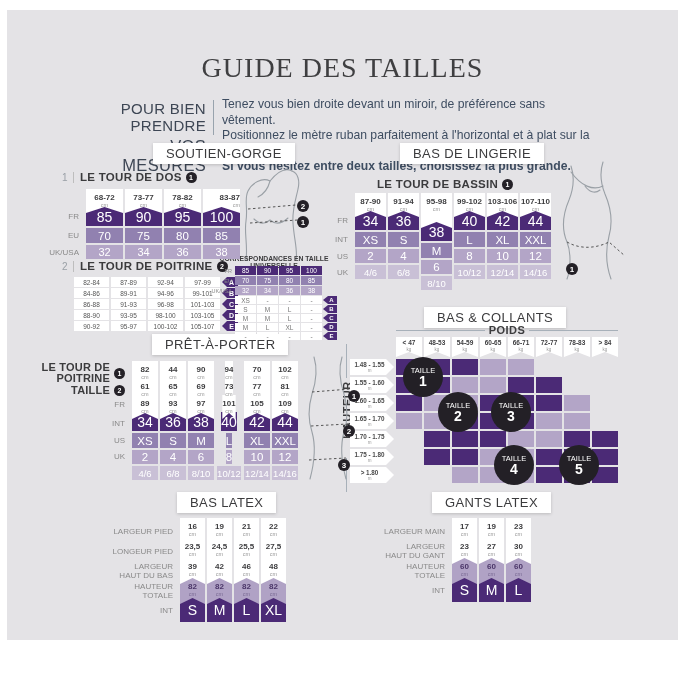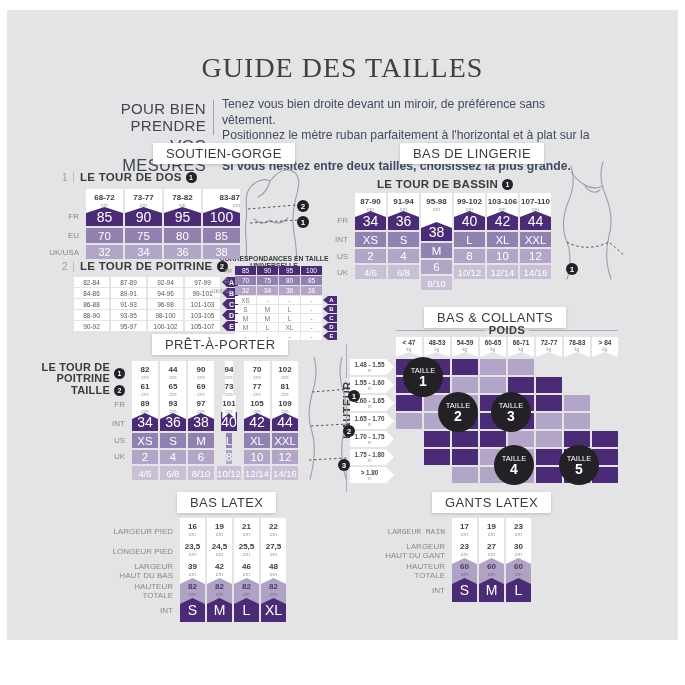--- a/index.html
+++ b/index.html
@@ -760,21 +760,21 @@
       </div>
       <div class="flag t-lightp" style="height: 26px; margin-top: -6px; z-index: 2;">
         <div class="fv">82</div>
         <div class="fu">cm</div>
       </div>
       <div class="rcell t-dark rs-big" style="height: 24px; margin-top: -6px; z-index: 1;">XL</div>
     </div>
   </div>
 <div class="ctable" style="left:366px;top:518px;" id="gants-table">
     <div class="tcol" style="width: 84px;">
-      <div class="rlabel" style="height: 26px; z-index: 4; font-family: Liberation Mono, monospace;"><span>LARGEUR MAIN</span></div>
+      <div class="rlabel" style="height: 26px; z-index: 4;"><span>LARGEUR MAIN</span></div>
       <div class="rlabel" style="height: 26px; margin-top: -6px; z-index: 3;"><span>LARGEUR
 HAUT DU GANT</span></div>
       <div class="rlabel" style="height: 26px; margin-top: -6px; z-index: 2;"><span>HAUTEUR
 TOTALE</span></div>
       <div class="rlabel" style="height: 24px; margin-top: -6px; z-index: 1;"><span>INT</span></div>
     </div>
     <div class="tcol" style="width: 25px;">
       <div class="flag" style="height: 26px; z-index: 4;">
         <div class="fv">17</div>
         <div class="fu">cm</div>

